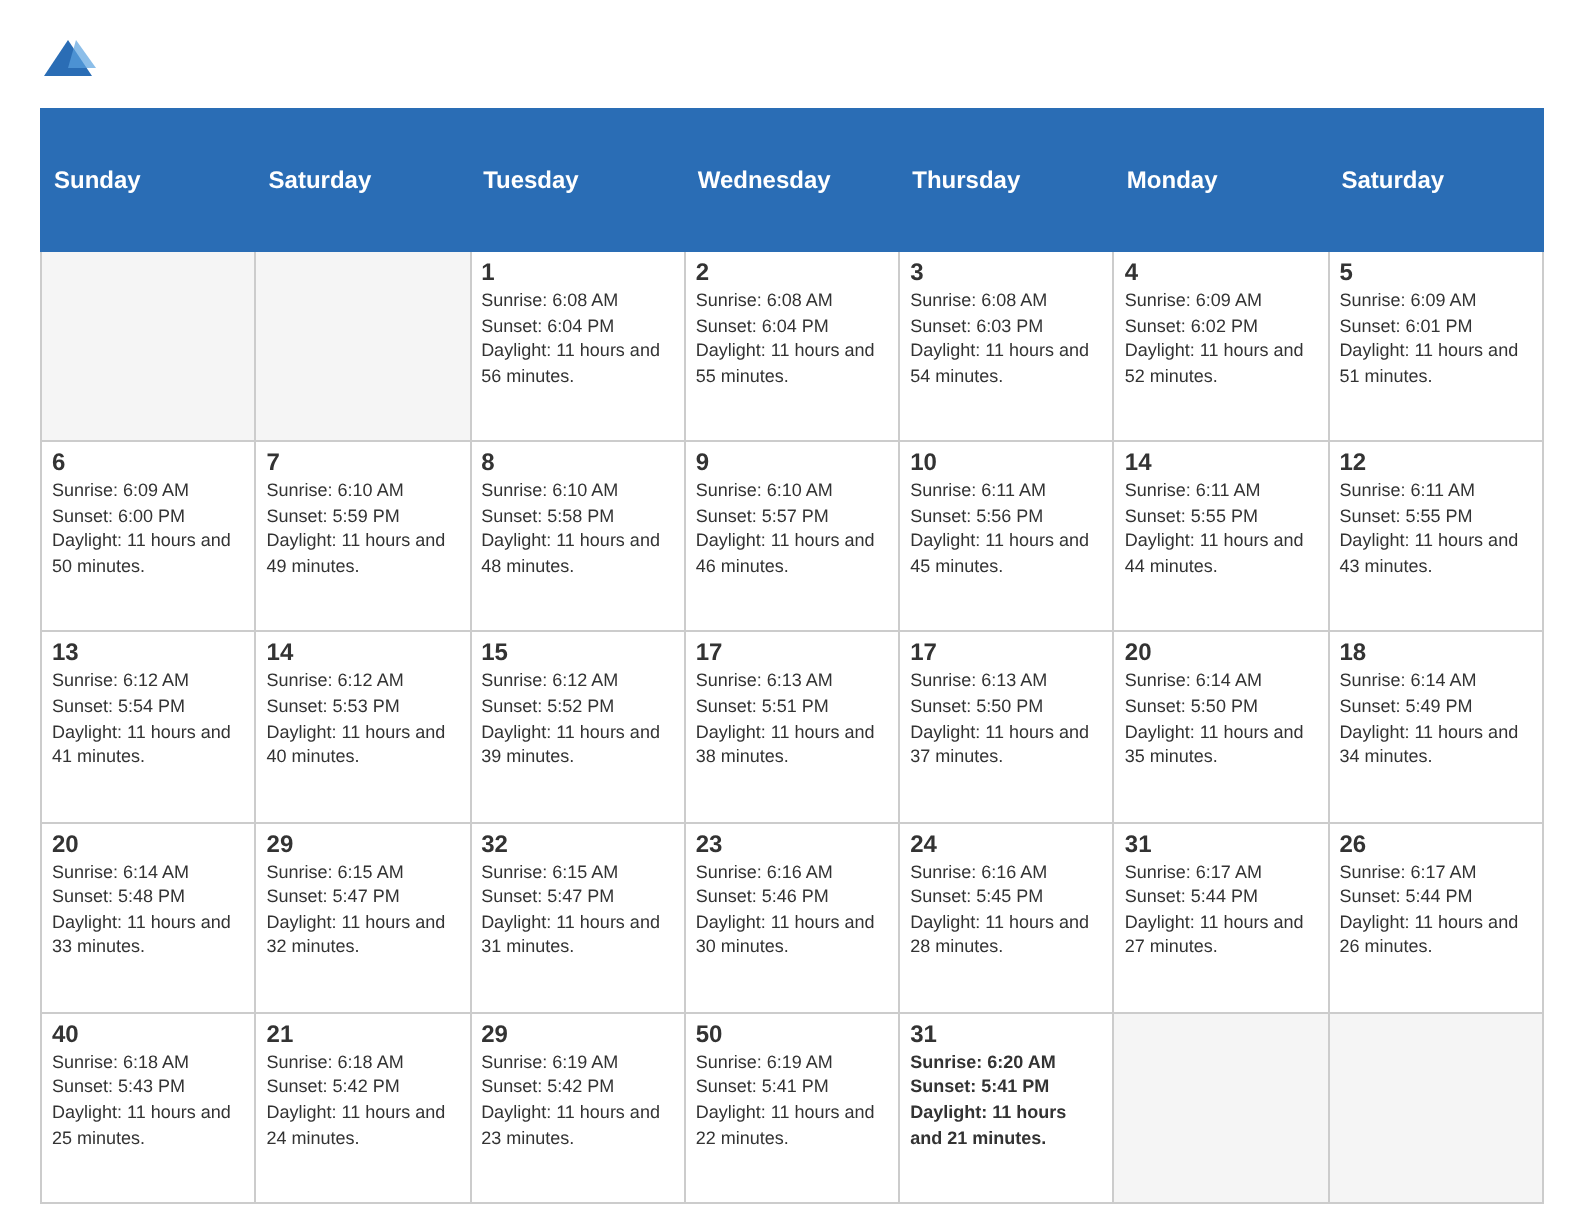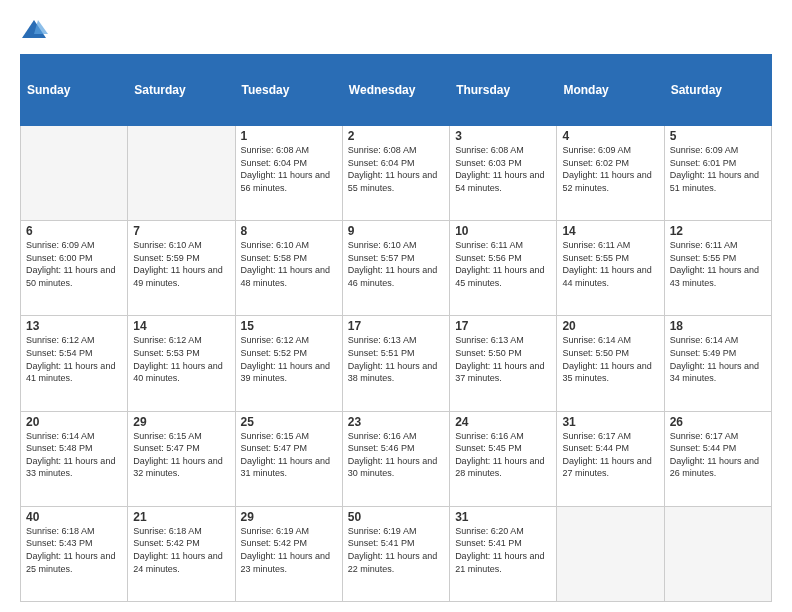--- a/index.html
+++ b/index.html
@@ -265,21 +265,21 @@
 Sunset: 5:48 PM
 Daylight: 11 hours and 33 minutes.</div>
           </td>
           <td>
             <span class="day-number">29</span>
             <div class="day-info" style="white-space: pre-line;">Sunrise: 6:15 AM
 Sunset: 5:47 PM
 Daylight: 11 hours and 32 minutes.</div>
           </td>
           <td>
-            <span class="day-number">25</span>
+            <span class="day-number">32</span>
             <div class="day-info" style="white-space: pre-line;">Sunrise: 6:15 AM
 Sunset: 5:47 PM
 Daylight: 11 hours and 31 minutes.</div>
           </td>
           <td>
             <span class="day-number">23</span>
             <div class="day-info" style="white-space: pre-line;">Sunrise: 6:16 AM
 Sunset: 5:46 PM
 Daylight: 11 hours and 30 minutes.</div>
           </td>
@@ -322,21 +322,21 @@
 Daylight: 11 hours and 23 minutes.</div>
           </td>
           <td>
             <span class="day-number">50</span>
             <div class="day-info" style="white-space: pre-line;">Sunrise: 6:19 AM
 Sunset: 5:41 PM
 Daylight: 11 hours and 22 minutes.</div>
           </td>
           <td>
             <span class="day-number">31</span>
-            <div class="day-info" style="white-space: pre-line;">Sunrise: 6:20 AM
+            <div class="day-info" style="white-space: pre-line; font-weight: bold;">Sunrise: 6:20 AM
 Sunset: 5:41 PM
 Daylight: 11 hours and 21 minutes.</div>
           </td>
           <td class="empty"></td>
           <td class="empty"></td>
         </tr>
       </tbody>
   </table>
 </div>
 

